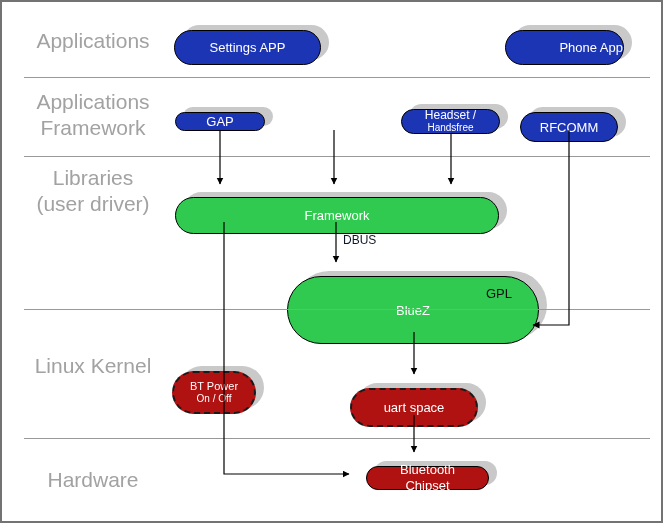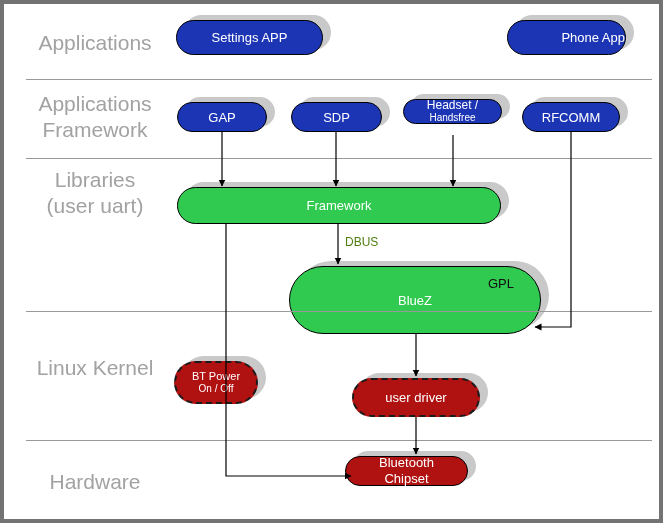--- a/index.html
+++ b/index.html
@@ -1,85 +1,82 @@
 <!DOCTYPE html>
 <html style="--app-blue: #1c35b5; --lib-green: #2fca4f; --kernel-red: #b01111; --shadow: #c9c9c9; --divider: #999999; --label-gray: #a2a2a2; --line: #000000;"><head>
 <meta charset="utf-8">
 <style>
   :root{
     --app-blue:#1c35b5; --lib-green:#2fca4f; --kernel-red:#b01111;
     --shadow:#c9c9c9; --divider:#999999; --label-gray:#a2a2a2; --line:#000000;
   }
   *{margin:0;padding:0;box-sizing:border-box;}
   body{background:#ffffff;font-family:"Liberation Sans",sans-serif;}
-  .canvas{position:relative;width:663px;height:523px;background:#ffffff;border:4px solid #737373;overflow:hidden;}
+  .canvas{position:relative;width:663px;height:523px;background:#ffffff;border:2px solid #737373;overflow:hidden;}
 
   
   .layer-label{position:absolute;left:10px;width:162px;text-align:center;
     color:var(--label-gray);font-size:21px;line-height:26px;}
 
   
   .divider{position:absolute;left:22px;width:626px;height:1px;background:var(--divider);z-index:3;}
 
   
   .pill{position:absolute;display:flex;flex-direction:column;align-items:center;justify-content:center;
     border-radius:999px;border:1.5px solid #000;color:#fff;text-align:center;z-index:2;
-    box-shadow:8px -5px 0 var(--shadow);font-size:13px;line-height:15px;}
+    box-shadow:8px -5px 0 var(--shadow);font-size:13px;line-height:15px;margin-top:12px;}
   .pill.blue{background:var(--app-blue);}
   .pill.green{background:var(--lib-green);}
   .pill.red{background:var(--kernel-red);}
   .pill.dashed{border:2px dashed #1a1a1a;}
   .sub{font-size:10px;line-height:12px;}
   .sub11{font-size:11px;line-height:13px;}
 
   .gpl-tag{position:absolute;top:9px;right:26px;color:#111;font-size:13px;z-index:2;}
-  .edge-label{position:absolute;color:#4d7c0f;font-size:12px;z-index:4;}
+  .edge-label{position:absolute;color:#0f172a;font-size:12px;z-index:4;}
 
   svg.wires{position:absolute;left:0;top:0;z-index:4;}
 </style>
 </head>
 <body>
 
 <div class="canvas">
 
   <div class="layer-label" style="top:26px;">
     <div>Applications</div>
   </div>
   <div class="layer-label" style="top:87px;">
     <div>Applications</div>
     <div>Framework</div>
   </div>
   <div class="layer-label" style="top:163px;">
     <div>Libraries</div>
-    <div>(user uart)</div>
+    <div>(user driver)</div>
   </div>
   <div class="layer-label" style="top:465px;">
     <div>Hardware</div>
   </div>
   <div class="layer-label" style="top:351px;">
     <div>Linux Kernel</div>
   </div>
 
   <div class="divider" style="top:75px;"></div>
   <div class="divider" style="top:154px;"></div>
   <div class="divider" style="top:307px;"></div>
   <div class="divider" style="top:436px;"></div>
 
   <div class="pill blue" style="left:172px;top:16px;width:147px;height:35px;">
     <div>Settings APP</div>
   </div>
   <div class="pill blue" style="left:503px;top:16px;width:119px;height:35px;align-items:flex-end;">
     <div>Phone App</div>
   </div>
 
-  <div class="pill blue" style="left:173px;top:98px;width:90px;height:30px;">
+  <div class="pill blue" style="left:173px;top:98px;width:90px;height:19px;">
     <div>GAP</div>
-  </div>
-  <div class="pill blue" style="left:287px;top:98px;width:91px;height:30px;">
-    <div>SDP</div>
   </div>
   <div class="pill blue" style="left:399px;top:95px;width:99px;height:25px;font-size:12px;line-height:13px;">
     <div>Headset /</div>
     <div class="sub">Handsfree</div>
   </div>
   <div class="pill blue" style="left:518px;top:98px;width:98px;height:30px;justify-content:center;">
     <div>RFCOMM</div>
   </div>
 
   <div class="pill green" style="left:173px;top:183px;width:324px;height:37px;">
@@ -88,24 +85,24 @@
   <div class="pill green" style="left:285px;top:262px;width:252px;height:68px;">
     <span class="gpl-tag">GPL</span>
     <div>BlueZ</div>
   </div>
 
   <div class="pill red dashed sub11" style="left:170px;top:357px;width:84px;height:43px;">
     <div>BT Power</div>
     <div class="sub">On / Off</div>
   </div>
   <div class="pill red dashed" style="left:348px;top:374px;width:128px;height:39px;">
-    <div>user driver</div>
+    <div>uart space</div>
   </div>
 
-  <div class="pill red" style="left:341px;top:452px;width:123px;height:30px;line-height:16px;">
+  <div class="pill red" style="left:364px;top:452px;width:123px;height:24px;line-height:16px;">
     <div>Bluetooth</div>
     <div>Chipset</div>
   </div>
 
   <div class="edge-label" style="left:341px;top:231px;">DBUS</div>
 
   <svg class="wires" width="663" height="523" viewBox="0 0 663 523">
     <defs>
       <marker id="arrow" markerWidth="8" markerHeight="8" refX="6.5" refY="3.5" orient="auto" markerUnits="userSpaceOnUse">
         <path d="M0,0 L7,3.5 L0,7 Z" fill="#000"></path>

